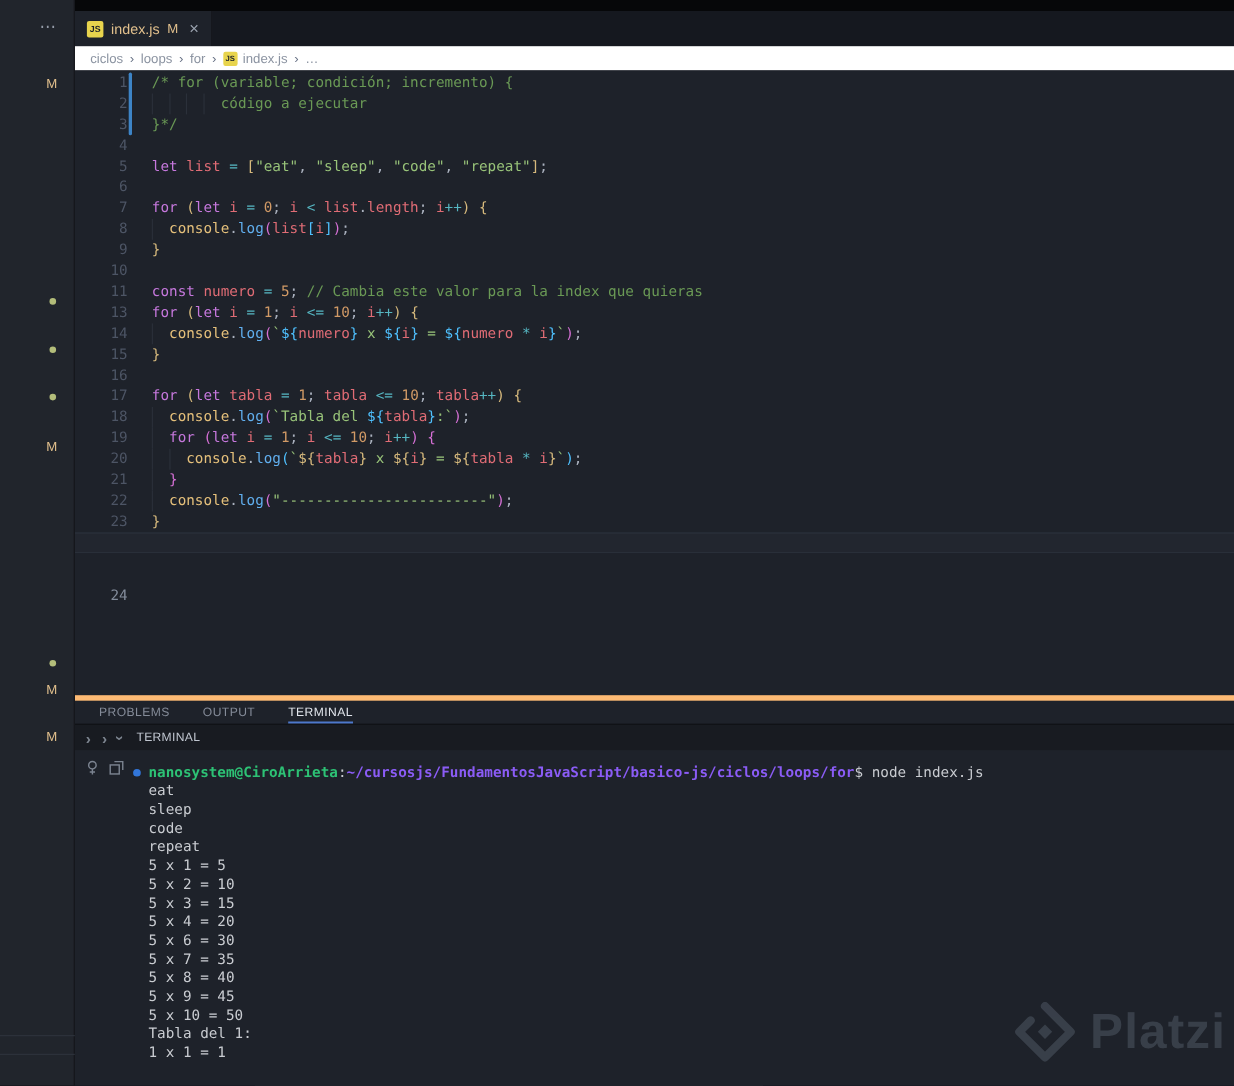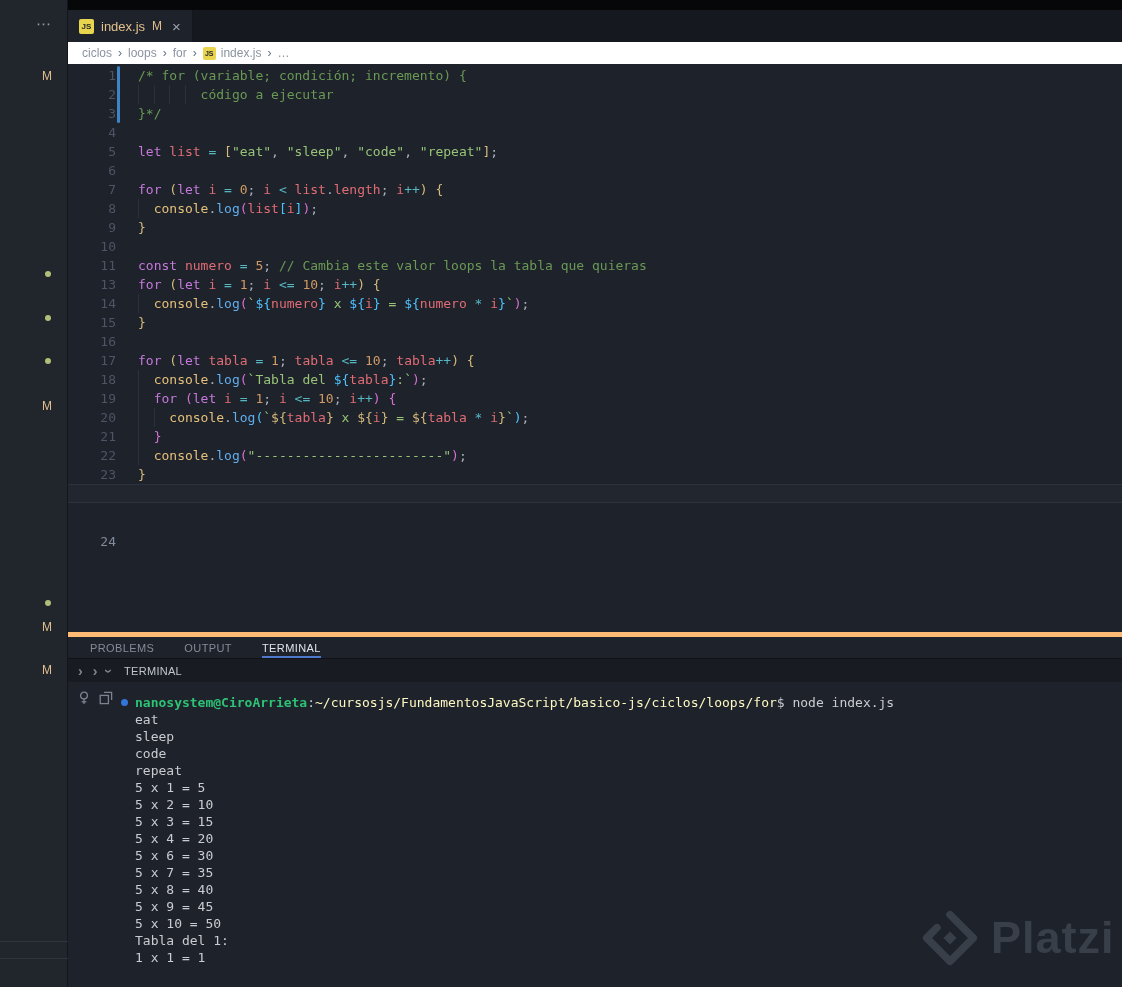--- a/index.html
+++ b/index.html
@@ -102,21 +102,21 @@
   .terminal-body {
     position: absolute; top: 672px; left: 0; width: 100%; height: 305px;
     font: 13px/17px "DejaVu Sans Mono", "Liberation Mono", monospace;
     color: #c9ccd1; padding-top: 12px; background: #1e222a; overflow: hidden;
   }
   .t-gutter-icon { position: absolute; z-index: 2; }
   .t-line { padding-left: 67px; white-space: pre; }
   .t-prompt { position: relative; }
   .cmd-dot { position: absolute; left: 53px; top: 5px; width: 7px; height: 7px; border-radius: 50%; background: #3276d9; }
   .t-green { color: #2dc275; font-weight: bold; }
-  .t-blue { color: #fef9c3; font-weight: normal; }
+  .t-blue { color: #8b5cf6; font-weight: bold; }
   .t-plain { color: #c9ccd1; }
 
   
   .watermark {
     position: absolute; left: 922px; top: 910px; display: flex; align-items: center; gap: 13px;
     z-index: 4; opacity: 0.95; pointer-events: none;
   }
   .wm-text { font-family: "Liberation Sans", sans-serif; font-size: 45px; font-weight: 600; color: #3a414b; letter-spacing: 1px; }
 </style>
 </head>
@@ -217,21 +217,21 @@
         <div class="line">
           <div class="ln">9</div>
           <div class="code"><span class="tk-b1">}</span></div>
         </div>
         <div class="line">
           <div class="ln">10</div>
           <div class="code"></div>
         </div>
         <div class="line">
           <div class="ln">11</div>
-          <div class="code"><span class="tk-kw">const</span><span class="tk-pn"> </span><span class="tk-vr">numero</span><span class="tk-pn"> </span><span class="tk-op">=</span><span class="tk-pn"> </span><span class="tk-num">5</span><span class="tk-pn">; </span><span class="tk-cm">// Cambia este valor loops la tabla que quieras</span></div>
+          <div class="code"><span class="tk-kw">const</span><span class="tk-pn"> </span><span class="tk-vr">numero</span><span class="tk-pn"> </span><span class="tk-op">=</span><span class="tk-pn"> </span><span class="tk-num">5</span><span class="tk-pn">; </span><span class="tk-cm">// Cambia este valor para la index que quieras</span></div>
         </div>
         <div class="line">
           <div class="ln">13</div>
           <div class="code"><span class="tk-kw">for</span><span class="tk-pn"> </span><span class="tk-b1">(</span><span class="tk-kw">let</span><span class="tk-pn"> </span><span class="tk-vr">i</span><span class="tk-pn"> </span><span class="tk-op">=</span><span class="tk-pn"> </span><span class="tk-num">1</span><span class="tk-pn">; </span><span class="tk-vr">i</span><span class="tk-pn"> </span><span class="tk-op">&lt;=</span><span class="tk-pn"> </span><span class="tk-num">10</span><span class="tk-pn">; </span><span class="tk-vr">i</span><span class="tk-op">++</span><span class="tk-b1">)</span><span class="tk-pn"> </span><span class="tk-b1">{</span></div>
         </div>
         <div class="line">
           <div class="ln">14</div>
           <div class="guide" style="left: calc(0ch + 70px);"></div>
           <div class="code"><span class="tk-pn">  </span><span class="tk-ob">console</span><span class="tk-pn">.</span><span class="tk-fn">log</span><span class="tk-b2">(</span><span class="tk-str">`</span><span class="tk-b3">${</span><span class="tk-vr">numero</span><span class="tk-b3">}</span><span class="tk-str"> x </span><span class="tk-b3">${</span><span class="tk-vr">i</span><span class="tk-b3">}</span><span class="tk-str"> = </span><span class="tk-b3">${</span><span class="tk-vr">numero</span><span class="tk-pn"> </span><span class="tk-op">*</span><span class="tk-pn"> </span><span class="tk-vr">i</span><span class="tk-b3">}</span><span class="tk-str">`</span><span class="tk-b2">)</span><span class="tk-pn">;</span></div>
         </div>

